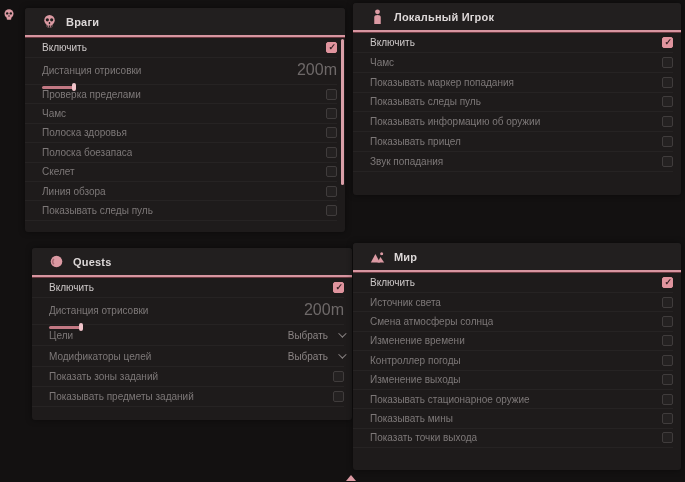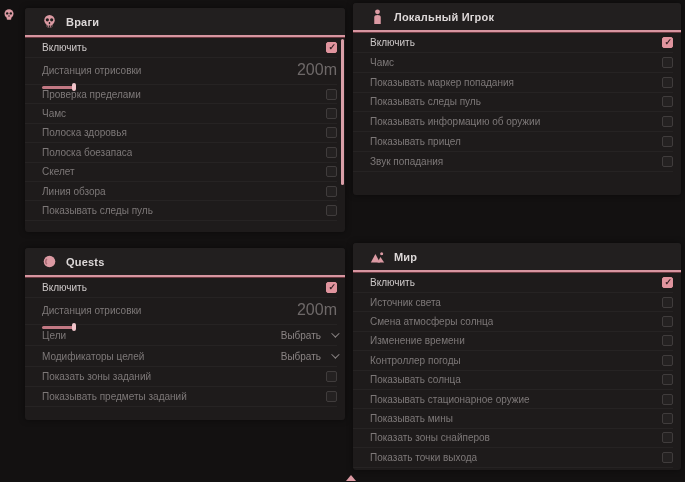--- a/index.html
+++ b/index.html
@@ -13,21 +13,21 @@
   }
   .panel {
     position:absolute;
     background:#1e1b1b;
     border-radius:3px;
     overflow:hidden;
     box-shadow:0 0 6px rgba(0,0,0,.45);
   }
   #panel-enemies { left:25px; top:8px;   width:320px; height:224px; --rh:19.4px; }
   #panel-local   { left:353px; top:3px;  width:328px; height:192px; --rh:19.8px; }
-  #panel-quests  { left:25px; top:248px; width:320px; height:172px; --rh:20px; }
+  #panel-quests  { left:32px; top:248px; width:320px; height:172px; --rh:20px; }
   #panel-world   { left:353px; top:243px; width:328px; height:227px; --rh:19.4px; }
 
   .panel-header {
     height:27px;
     display:flex; align-items:center;
     padding-left:17px; gap:9px;
     background:#221f1f;
   }
   .panel-title {
     font-size:11px; font-weight:bold; color:#ddd8d8; letter-spacing:.2px;
@@ -283,33 +283,29 @@
       </div>
       <div class="row">
         <span class="lbl">Изменение времени</span>
         <span class="cbx"></span>
       </div>
       <div class="row">
         <span class="lbl">Контроллер погоды</span>
         <span class="cbx"></span>
       </div>
       <div class="row">
-        <span class="lbl">Показывать солнца</span>
+        <span class="lbl">Изменение выходы</span>
         <span class="cbx"></span>
       </div>
       <div class="row">
         <span class="lbl">Показывать стационарное оружие</span>
         <span class="cbx"></span>
       </div>
       <div class="row">
         <span class="lbl">Показывать мины</span>
-        <span class="cbx"></span>
-      </div>
-      <div class="row">
-        <span class="lbl">Показать зоны снайперов</span>
         <span class="cbx"></span>
       </div>
       <div class="row">
         <span class="lbl">Показать точки выхода</span>
         <span class="cbx"></span>
       </div>
     </div>
 </section>
 
 </body></html>

